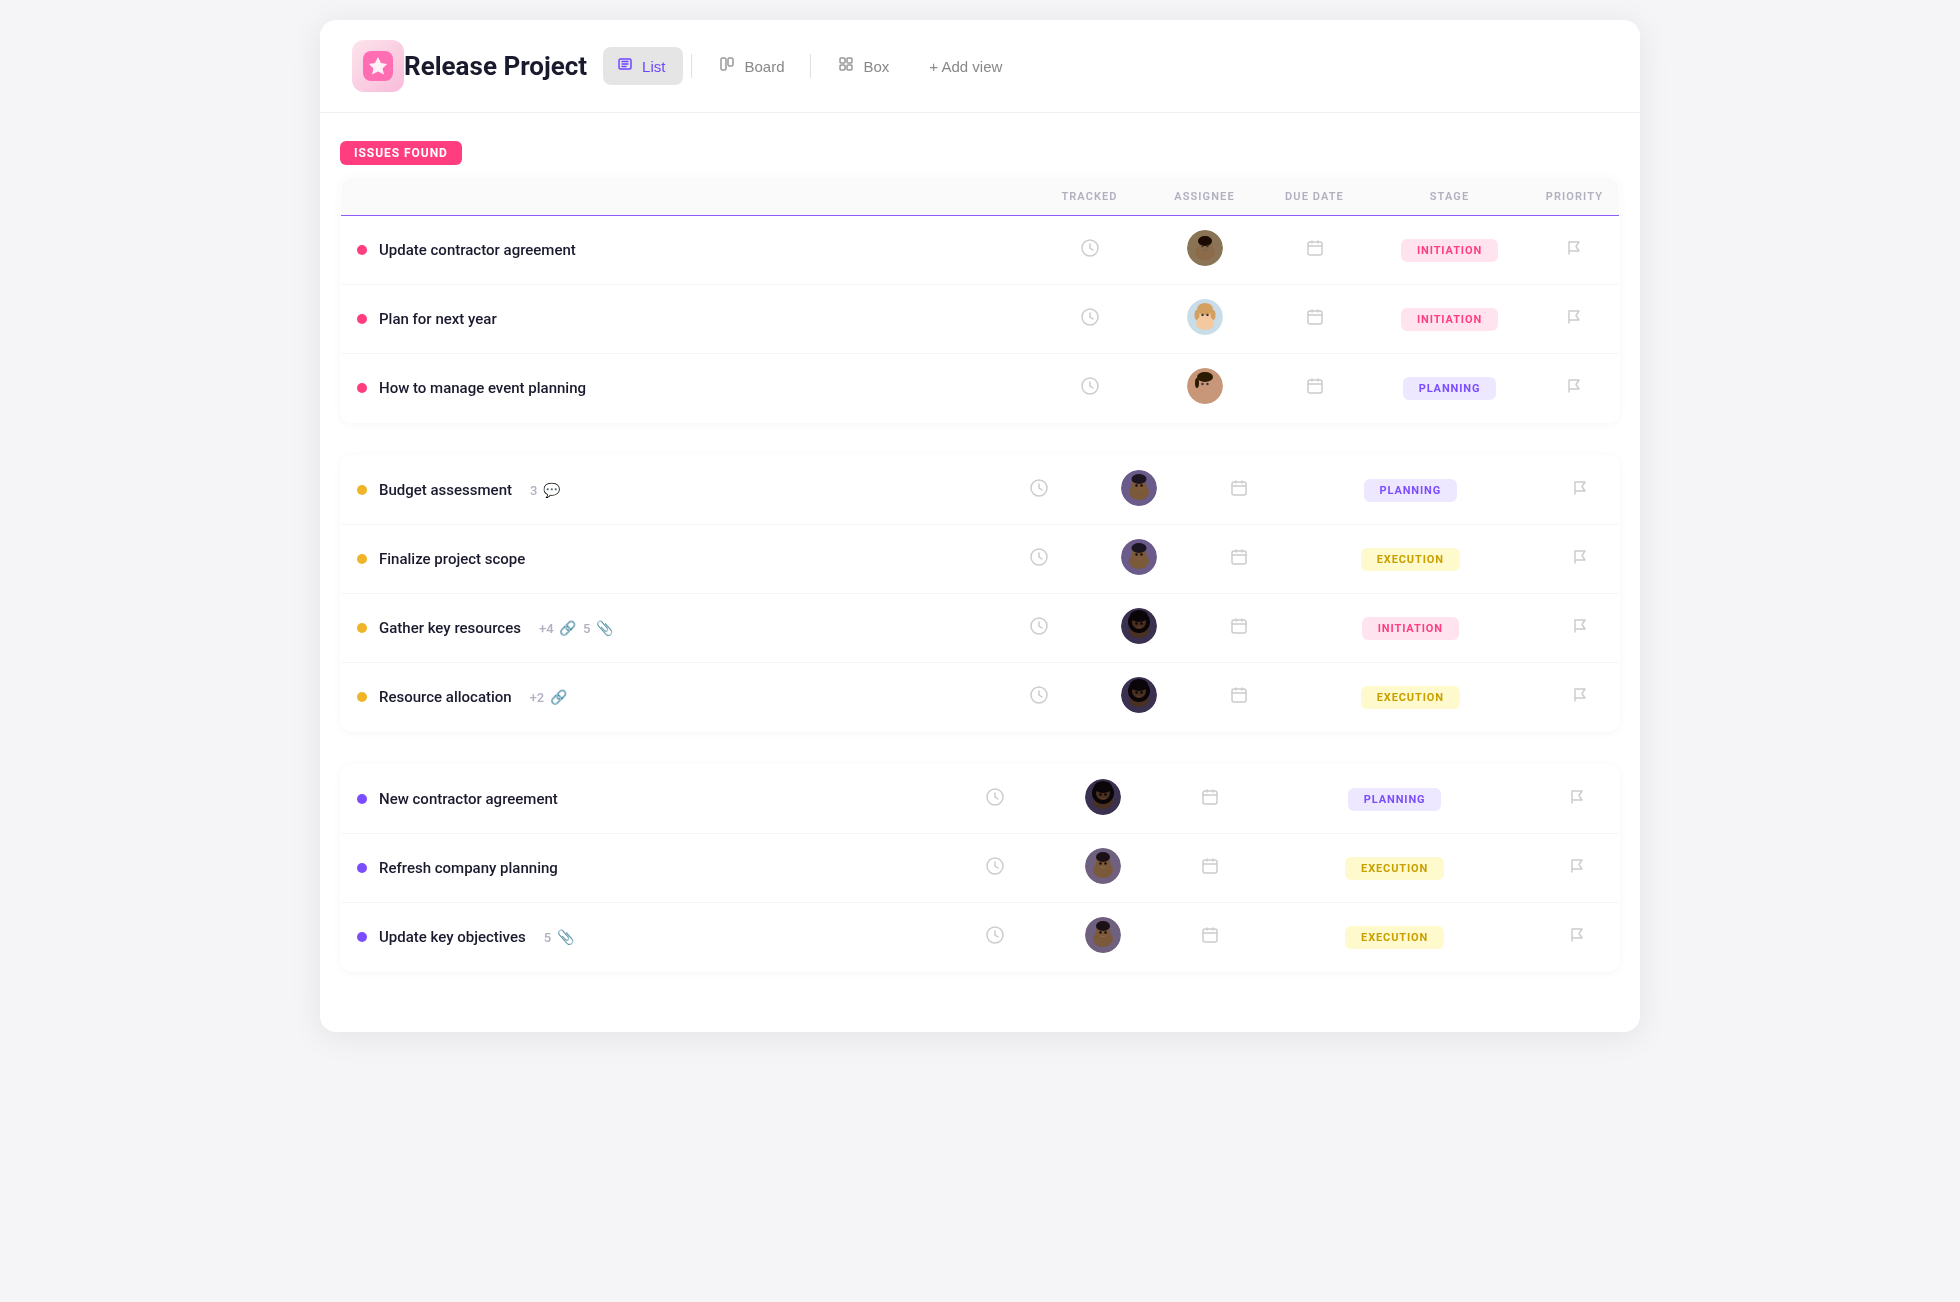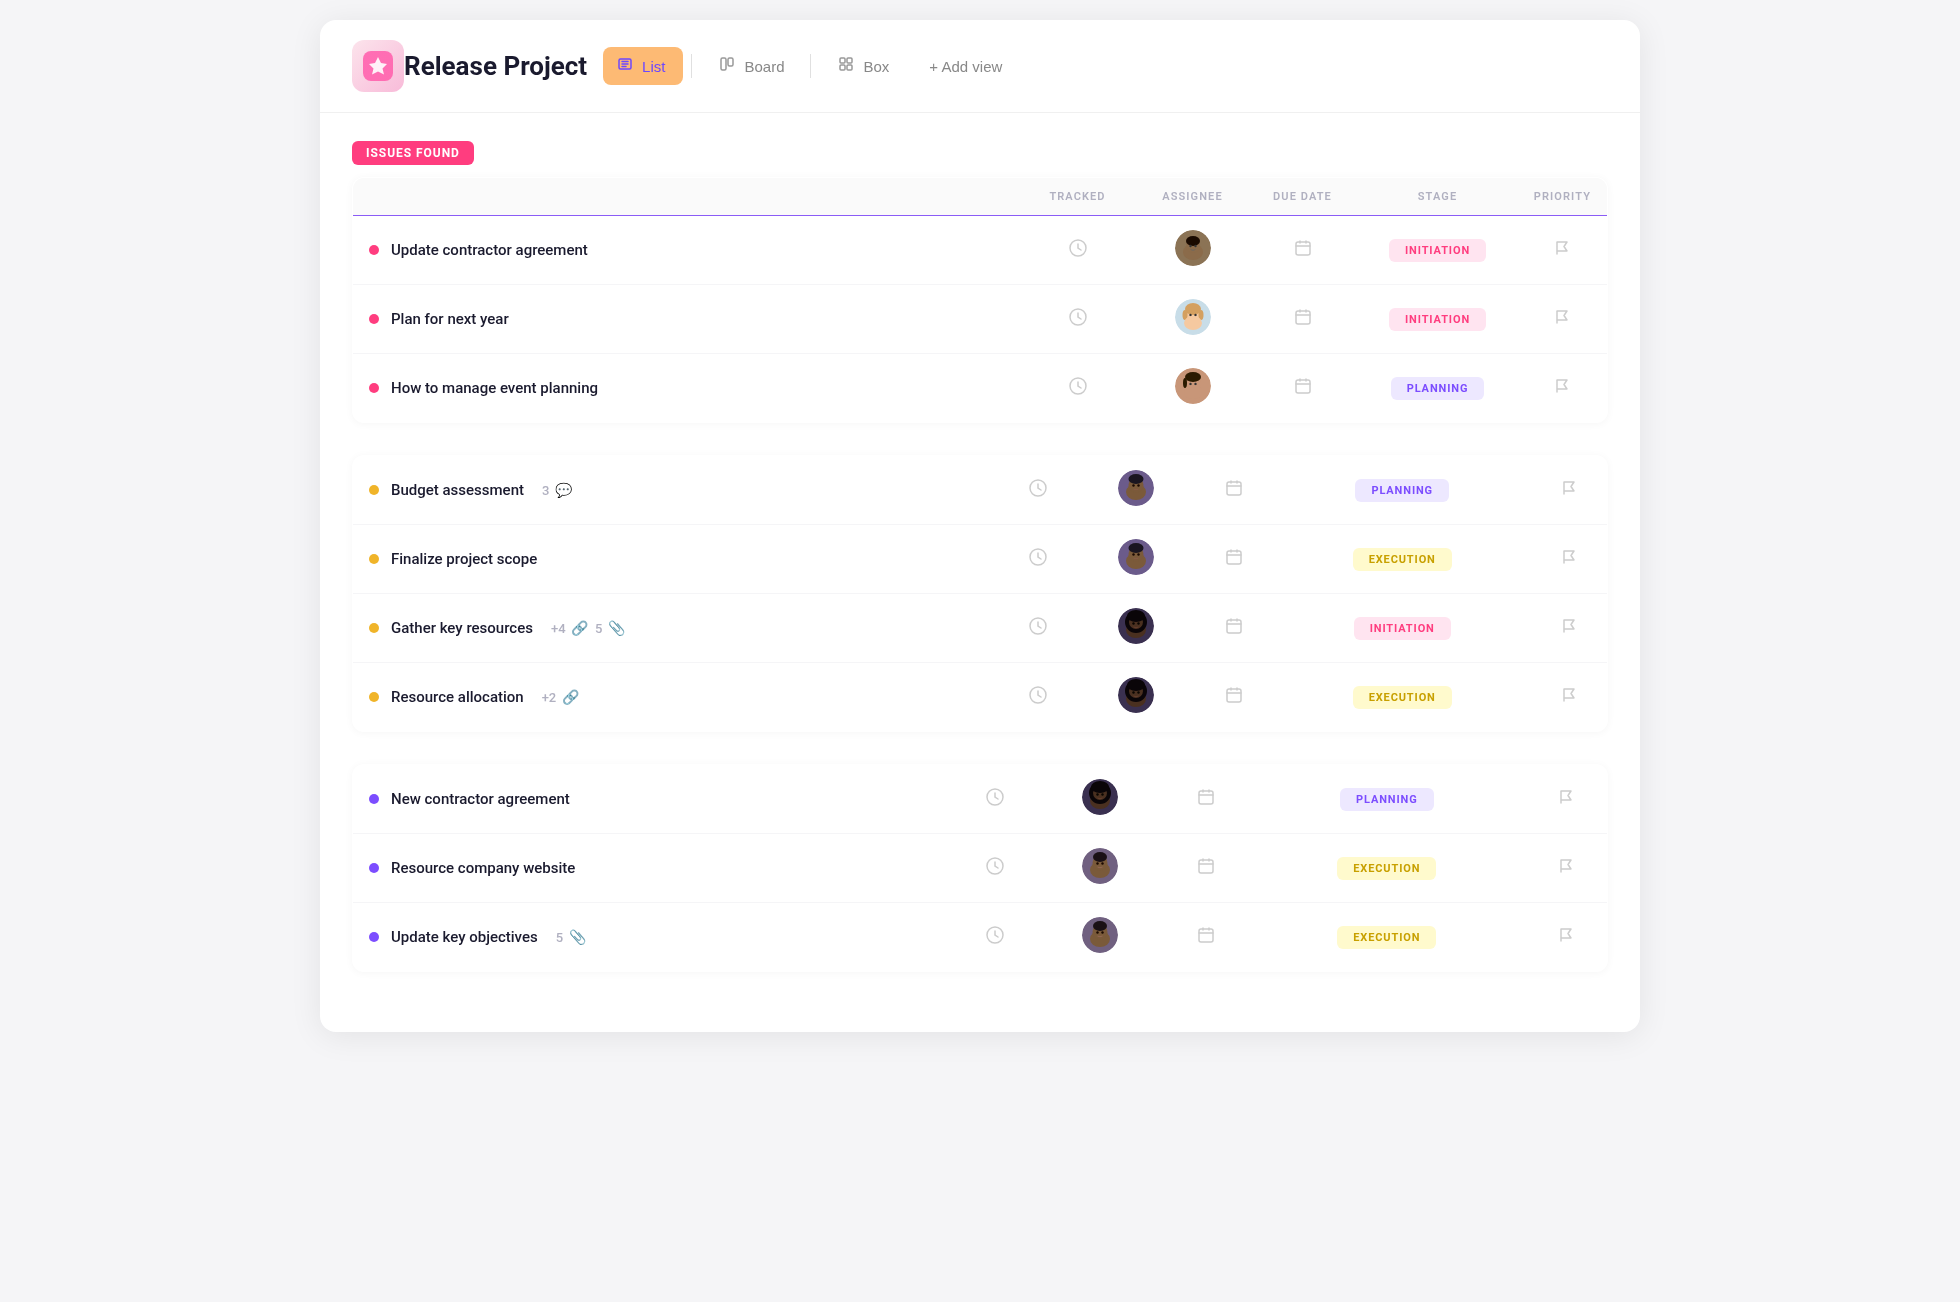--- a/index.html
+++ b/index.html
@@ -54,21 +54,21 @@
       padding: 8px 18px;
       border-radius: 8px;
       font-size: 15px;
       font-weight: 500;
       color: #888;
       cursor: pointer;
       border: none;
       background: transparent;
     }
     .nav-tab.active {
-      background: #fdba74;
+      background: #e5e5e5;
       color: #6c47ff;
       padding-left: 13px;
     }
     .nav-tab .tab-icon {
       font-size: 16px;
     }
     .add-view {
       display: flex;
       align-items: center;
       gap: 6px;
@@ -80,21 +80,21 @@
       background: transparent;
     }
     .divider-v {
       width: 1px;
       height: 24px;
       background: #e0e0e0;
       margin: 0 4px;
     }
     
     .main-content {
-      padding: 28px 32px;
+      padding: 28px 20px;
     }
     
     .section {
       margin-bottom: 32px;
     }
     
     .section-header {
       display: flex;
       align-items: center;
       margin-bottom: 0;
@@ -702,21 +702,21 @@
           <svg width="18" height="18" viewBox="0 0 18 18" fill="none">
             <path d="M4 3V15M4 3H14L11 7.5L14 12H4" stroke="#ccc" stroke-width="1.5" stroke-linecap="round" stroke-linejoin="round" fill="none"></path>
           </svg>
         </span>
       </td>
     </tr>
             <tr>
       <td>
         <div class="task-name-cell">
           <span class="dot dot-purple"></span>
-          <span class="task-name">Resource company website</span>
+          <span class="task-name">Refresh company planning</span>
 
         </div>
       </td>
       <td class="cell-center">
         <span class="icon-btn">
           <svg width="20" height="20" viewBox="0 0 20 20" fill="none">
             <circle cx="10" cy="10" r="8" stroke="#ccc" stroke-width="1.5" fill="none"></circle>
             <path d="M10 6V10L13 12" stroke="#ccc" stroke-width="1.5" stroke-linecap="round"></path>
           </svg>
         </span>

